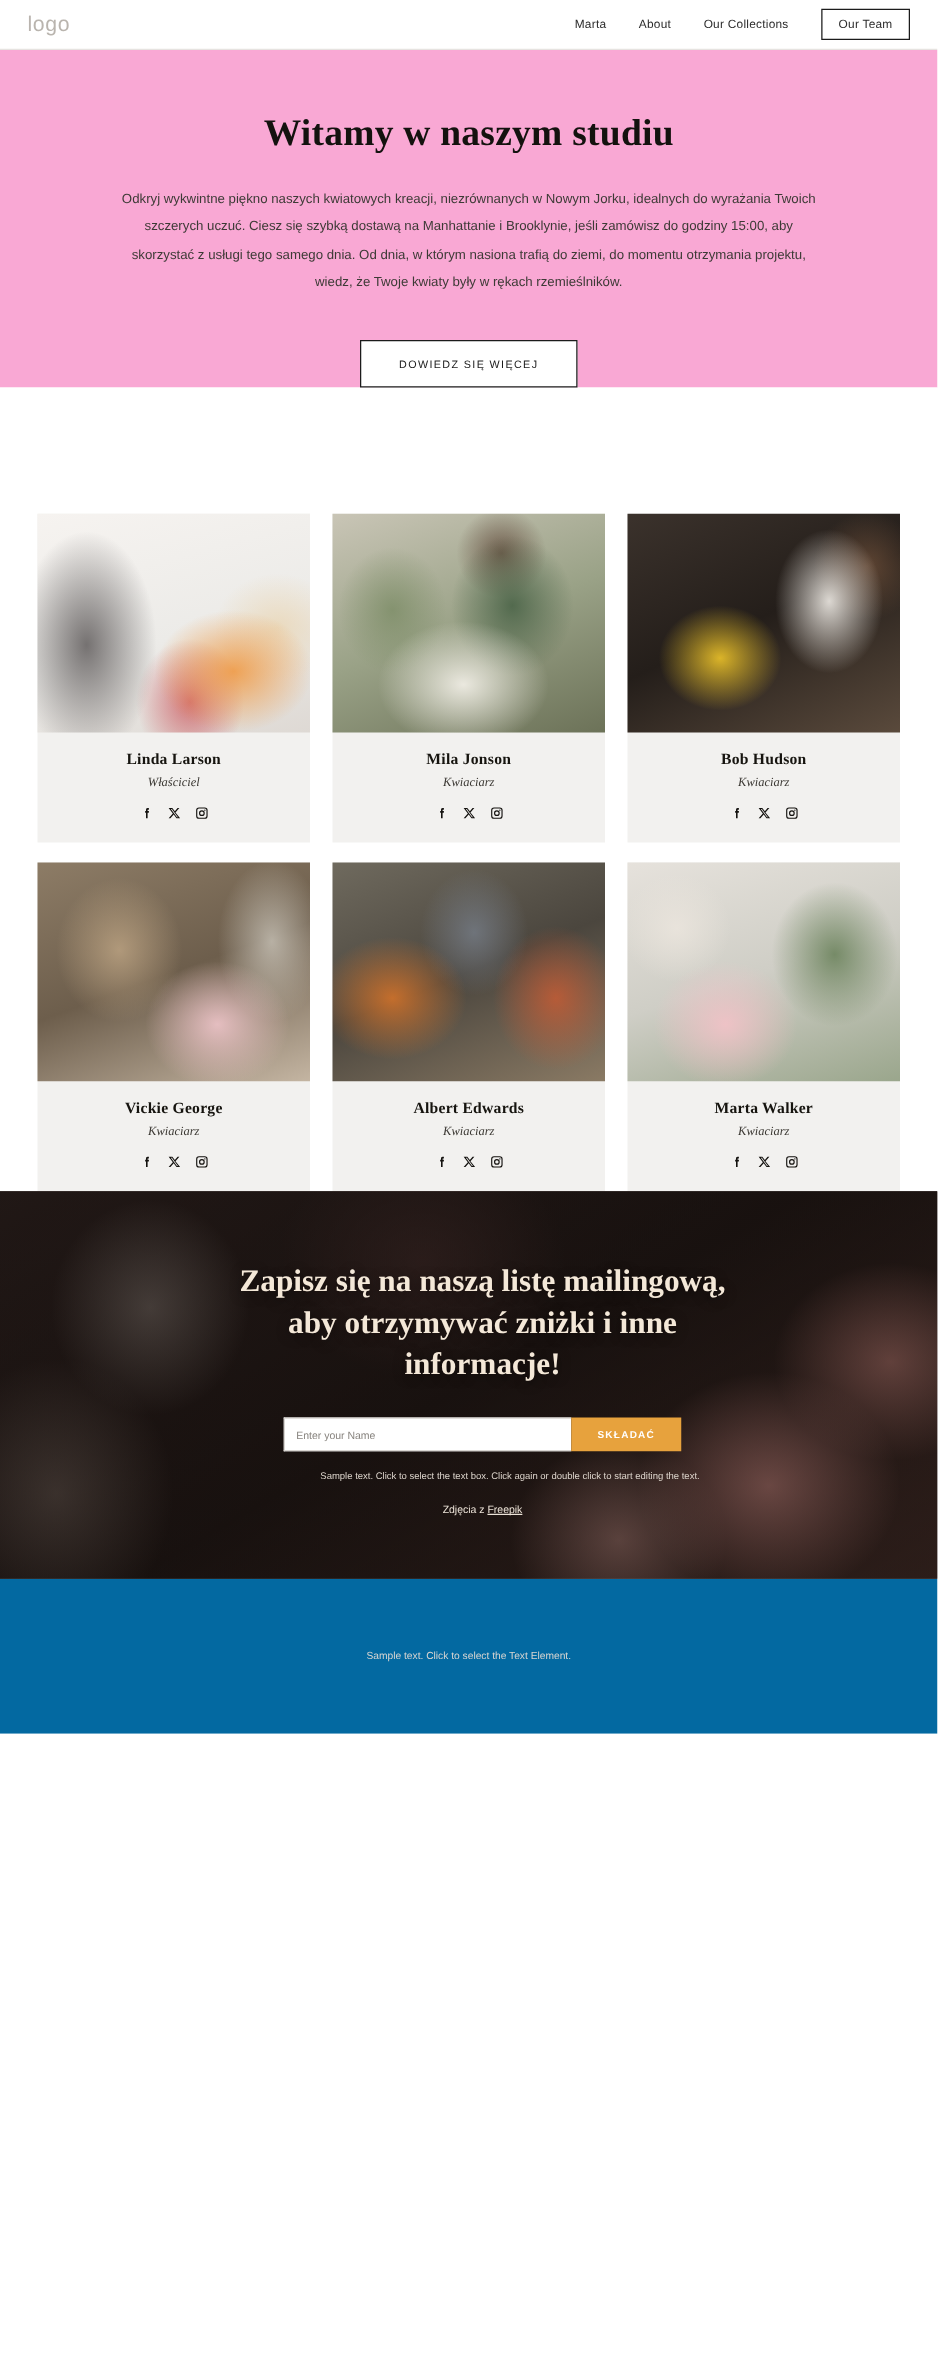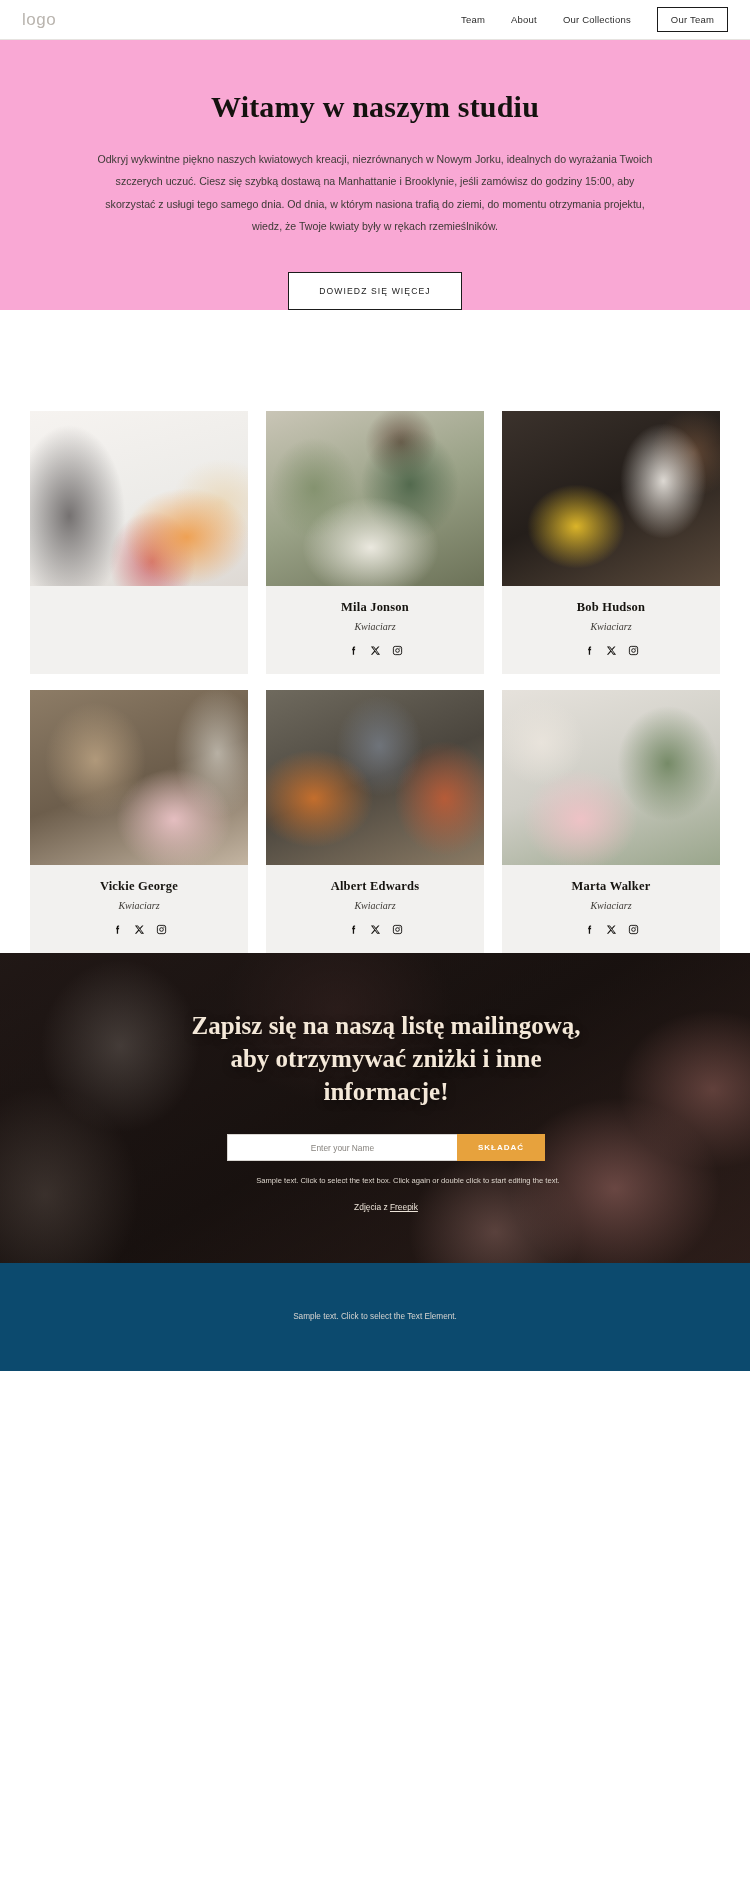--- a/index.html
+++ b/index.html
@@ -230,21 +230,20 @@
   .nl-input {
     flex: 1;
     border: 1px solid #d9d6d2;
     border-right: none;
     background: #fff;
     font-family: "Liberation Sans", sans-serif;
     font-size: 8.4px;
     color: #4a4742;
     padding: 0 9px;
     outline: none;
-    text-align: center;
   }
   .nl-input::placeholder { color: #87837e; }
   .nl-submit {
     width: 88px;
     border: none;
     background: #e7a23d;
     color: #fff;
     font-size: 8px;
     letter-spacing: 1px;
     font-weight: 700;
@@ -259,54 +258,77 @@
   }
   .nl-credit {
     margin-top: 17px;
     font-size: 8.4px;
     color: #ece3d8;
   }
   .nl-credit a { color: #ece3d8; text-decoration: underline; }
 
   
   .footer {
-    height: 108px;
-    background: #0c4a6e;
+    height: 124px;
+    background: #0369a1;
     display: flex;
     align-items: center;
     justify-content: center;
   }
   .footer-text { font-size: 8.2px; color: #d8d5d1; }
 </style>
 </head>
 <body>
 
 <div class="page">
 
   <div class="header">
     <div class="logo">logo</div>
     <div class="nav">
-      <div class="nav-item">Team</div>
+      <div class="nav-item">Marta</div>
       <div class="nav-item">About</div>
       <div class="nav-item">Our Collections</div>
       <div class="nav-item boxed">Our Team</div>
     </div>
   </div>
 
 
   <div class="welcome">
     <div class="section-title">Witamy w naszym studiu</div>
     <div class="welcome-copy">Odkryj wykwintne piękno naszych kwiatowych kreacji, niezrównanych w Nowym Jorku, idealnych do wyrażania Twoich szczerych uczuć. Ciesz się szybką dostawą na Manhattanie i Brooklynie, jeśli zamówisz do godziny 15:00, aby skorzystać z usługi tego samego dnia. Od dnia, w którym nasiona trafią do ziemi, do momentu otrzymania projektu, wiedz, że Twoje kwiaty były w rękach rzemieślników.</div>
     <button class="btn-outline">DOWIEDZ SIĘ WIĘCEJ</button>
   </div>
 
   <div class="team">
     <div class="team-grid" id="team-grid">
         <div class="card">
           <div class="card-photo" style="background: radial-gradient(90px 70px at 72% 72%, rgba(240, 150, 60, 0.85), rgba(240, 150, 60, 0) 70%), radial-gradient(70px 60px at 88% 52%, rgba(234, 214, 180, 0.8), rgba(200, 180, 150, 0) 72%), radial-gradient(60px 70px at 56% 86%, rgba(196, 40, 50, 0.6), rgba(150, 40, 45, 0) 72%), radial-gradient(80px 130px at 18% 60%, rgba(96, 92, 92, 0.85), rgba(90, 88, 88, 0) 70%), linear-gradient(165deg, rgb(246, 243, 240) 0%, rgb(236, 235, 232) 55%, rgb(222, 217, 212) 100%);"></div>
+          <div class="card-body">
+            <div class="card-name">Linda Larson</div>
+            <div class="card-role">Właściciel</div>
+            <div class="socials">
+              <a class="soc" href="#">
+                <svg width="11" height="11" viewBox="0 0 24 24" fill="#14120f">
+                  <path d="M15.6 8.2h-2.3V6.8c0-.6.4-.8.7-.8h1.5V3.1h-2.1c-2.4 0-2.9 1.8-2.9 2.9v2.2H9v3h1.5V21h2.8v-9.8h2.1l.2-3z"></path>
+                </svg>
+              </a>
+              <a class="soc" href="#">
+                <svg width="11" height="11" viewBox="0 0 24 24" fill="#14120f">
+                  <path d="M17.6 3h3.1l-6.8 7.8L22 21h-6.3l-4.9-6.4L5.1 21H2l7.3-8.3L2 3h6.4l4.4 5.9L17.6 3zm-1.1 16.1h1.7L7.6 4.8H5.8l10.7 14.3z"></path>
+                </svg>
+              </a>
+              <a class="soc" href="#">
+                <svg width="11" height="11" viewBox="0 0 24 24" fill="none" stroke="#14120f" stroke-width="2">
+                  <rect x="3" y="3" width="18" height="18" rx="4"></rect>
+                  <circle cx="12" cy="12" r="4"></circle>
+                  <circle cx="17.2" cy="6.8" r="1.2" fill="#14120f" stroke="none"></circle>
+                </svg>
+              </a>
+            </div>
+          </div>
         </div>
         <div class="card">
           <div class="card-photo" style="background: radial-gradient(95px 70px at 48% 78%, rgba(243, 240, 232, 0.92), rgba(220, 216, 208, 0) 72%), radial-gradient(70px 80px at 66% 42%, rgba(70, 96, 68, 0.85), rgba(50, 74, 50, 0) 70%), radial-gradient(60px 70px at 22% 44%, rgba(118, 136, 96, 0.7), rgba(80, 96, 66, 0) 72%), radial-gradient(50px 50px at 62% 18%, rgba(92, 66, 52, 0.75), rgba(70, 50, 40, 0) 72%), linear-gradient(160deg, rgb(201, 197, 182) 0%, rgb(154, 162, 135) 50%, rgb(108, 114, 88) 100%);"></div>
           <div class="card-body">
             <div class="card-name">Mila Jonson</div>
             <div class="card-role">Kwiaciarz</div>
             <div class="socials">
               <a class="soc" href="#">
                 <svg width="11" height="11" viewBox="0 0 24 24" fill="#14120f">
                   <path d="M15.6 8.2h-2.3V6.8c0-.6.4-.8.7-.8h1.5V3.1h-2.1c-2.4 0-2.9 1.8-2.9 2.9v2.2H9v3h1.5V21h2.8v-9.8h2.1l.2-3z"></path>

